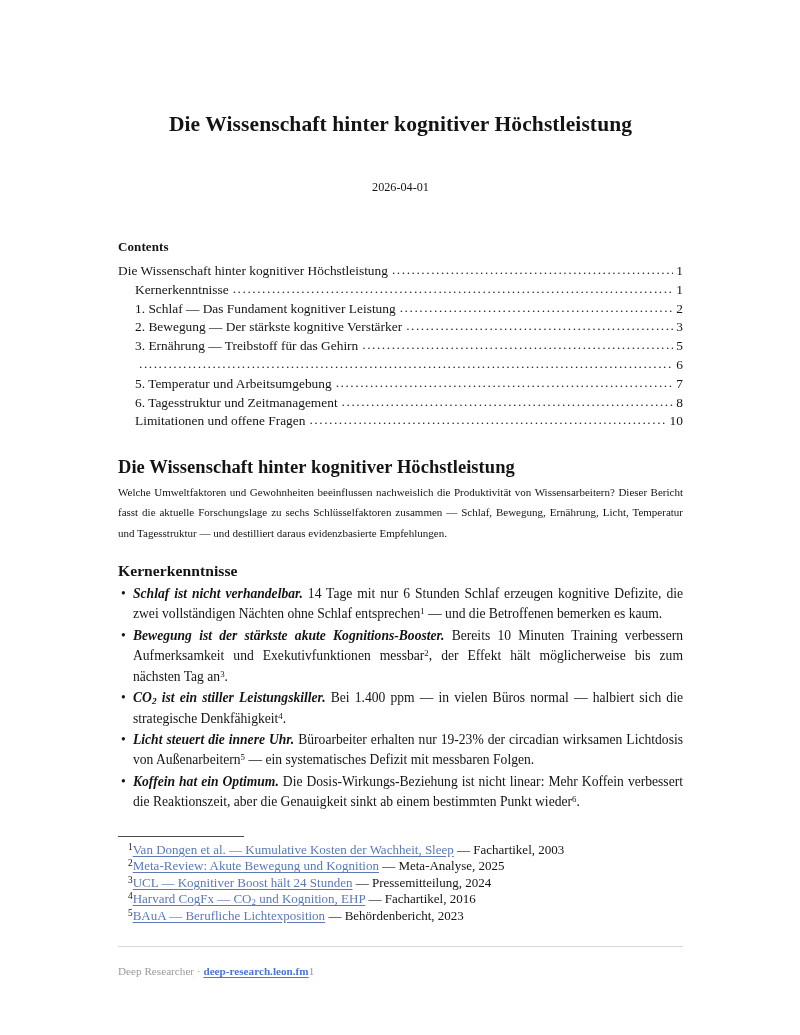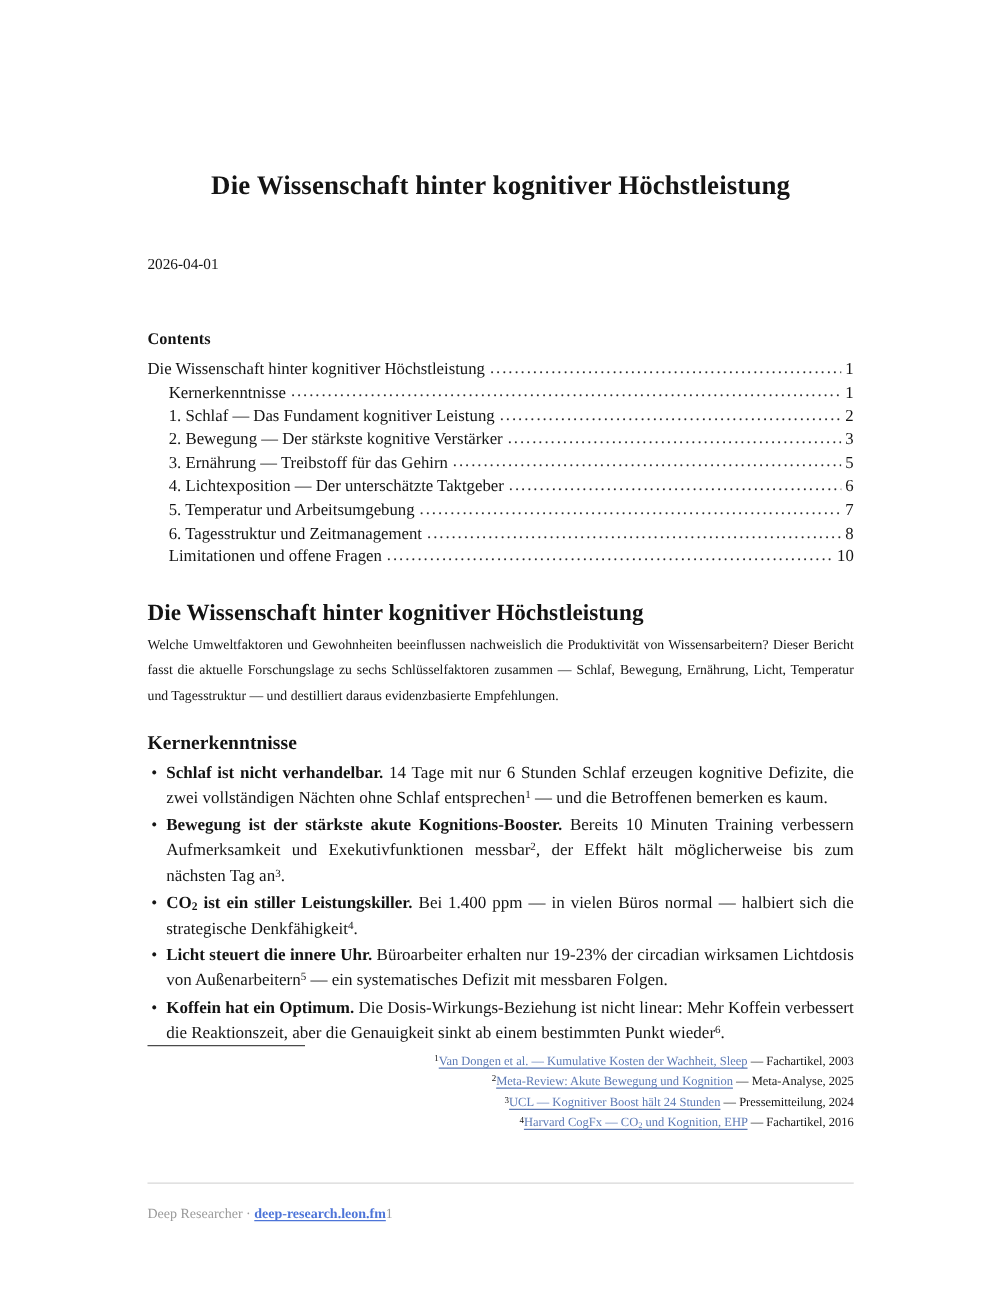--- a/index.html
+++ b/index.html
@@ -13,21 +13,20 @@
     position: relative;
     font-family: "Liberation Serif", "DejaVu Serif", serif;
     color: #141414;
     -webkit-font-smoothing: antialiased;
   }
   .page {
     position: absolute;
     left: 118px;
     top: 0;
     width: 565px;
-    margin-top: 24px;
   }
 
   
   .doc-title {
     margin: 0;
     padding-top: 112px;
     font-size: 21.5px;
     font-weight: bold;
     text-align: center;
     letter-spacing: 0.1px;
@@ -35,21 +34,21 @@
   .doc-author {
     margin: 0;
     padding-top: 18px;
     font-size: 13.6px;
     text-align: center;
   }
   .doc-date {
     margin: 0;
     padding-top: 43px;
     font-size: 12.2px;
-    text-align: left;
+    text-align: center;
   }
 
   
   .contents-heading {
     margin: 0;
     padding-top: 44px;
     font-size: 13px;
     font-weight: bold;
     letter-spacing: 0.1px;
   }
@@ -114,21 +113,21 @@
     text-align: justify;
     margin-bottom: 1px;
   }
   .bullet .dot {
     position: absolute;
     left: 3px;
     top: 0;
     font-size: 13.6px;
     line-height: 20.4px;
   }
-  .bullet b { font-weight: bold; }
+  .bullet b { font-weight: bold; font-style: italic; }
   sup {
     font-size: 65%;
     vertical-align: 0.42em;
     line-height: 0;
   }
   sub {
     font-size: 68%;
     vertical-align: -0.2em;
     line-height: 0;
   }
@@ -145,25 +144,24 @@
     height: 0;
     border-top: 1.1px solid #4a4a4a;
     margin: 0 0 5px 0;
   }
   .fn-list {
     margin: 0;
     padding: 0;
     list-style: none;
   }
   .fn-item {
-    font-size: 10px;
+    font-size: 13px;
     line-height: 16.4px;
     padding-left: 10px;
     white-space: nowrap;
-    text-align: right;
   }
   .fn-item sup {
     font-size: 72%;
     vertical-align: 0.40em;
   }
   .fn-link {
     color: #5b79b5;
     text-decoration: underline;
     text-underline-offset: 1.5px;
   }
@@ -227,21 +225,20 @@
         <span class="toc-label">2. Bewegung — Der stärkste kognitive Verstärker</span>
         <span class="toc-dots">....................................................................................................................................................................................</span>
         <span class="toc-page">3</span>
       </li>
       <li class="toc-entry level-2">
         <span class="toc-label">3. Ernährung — Treibstoff für das Gehirn</span>
         <span class="toc-dots">....................................................................................................................................................................................</span>
         <span class="toc-page">5</span>
       </li>
       <li class="toc-entry level-2">
-        <span class="toc-label">4. Lichtexposition — Der unterschätzte Taktgeber</span>
         <span class="toc-dots">....................................................................................................................................................................................</span>
         <span class="toc-page">6</span>
       </li>
       <li class="toc-entry level-2">
         <span class="toc-label">5. Temperatur und Arbeitsumgebung</span>
         <span class="toc-dots">....................................................................................................................................................................................</span>
         <span class="toc-page">7</span>
       </li>
       <li class="toc-entry level-2">
         <span class="toc-label">6. Tagesstruktur und Zeitmanagement</span>
@@ -269,20 +266,21 @@
 
 </div>
 
 <div class="footnotes">
   <div class="fn-rule"></div>
   <ul class="fn-list" id="fn-list">
       <li class="fn-item"><sup>1</sup><a class="fn-link" href="#">Van Dongen et al. — Kumulative Kosten der Wachheit, Sleep</a><span class="fn-tail"> — Fachartikel, 2003</span></li>
       <li class="fn-item"><sup>2</sup><a class="fn-link" href="#">Meta-Review: Akute Bewegung und Kognition</a><span class="fn-tail"> — Meta-Analyse, 2025</span></li>
       <li class="fn-item"><sup>3</sup><a class="fn-link" href="#">UCL — Kognitiver Boost hält 24 Stunden</a><span class="fn-tail"> — Pressemitteilung, 2024</span></li>
       <li class="fn-item"><sup>4</sup><a class="fn-link" href="#">Harvard CogFx — CO<sub>2</sub> und Kognition, EHP</a><span class="fn-tail"> — Fachartikel, 2016</span></li>
+      <li class="fn-item"><sup>5</sup><a class="fn-link" href="#">BAuA — Berufliche Lichtexposition</a><span class="fn-tail"> — Behördenbericht, 2023</span></li>
     </ul>
 </div>
 
 <div class="footer-rule"></div>
 
 <div class="page-footer">
   <div class="footer-left">
     <span>Deep Researcher · </span><a class="footer-link" href="#">deep-research.leon.fm</a>
   </div>
   <div class="footer-page">1</div>

